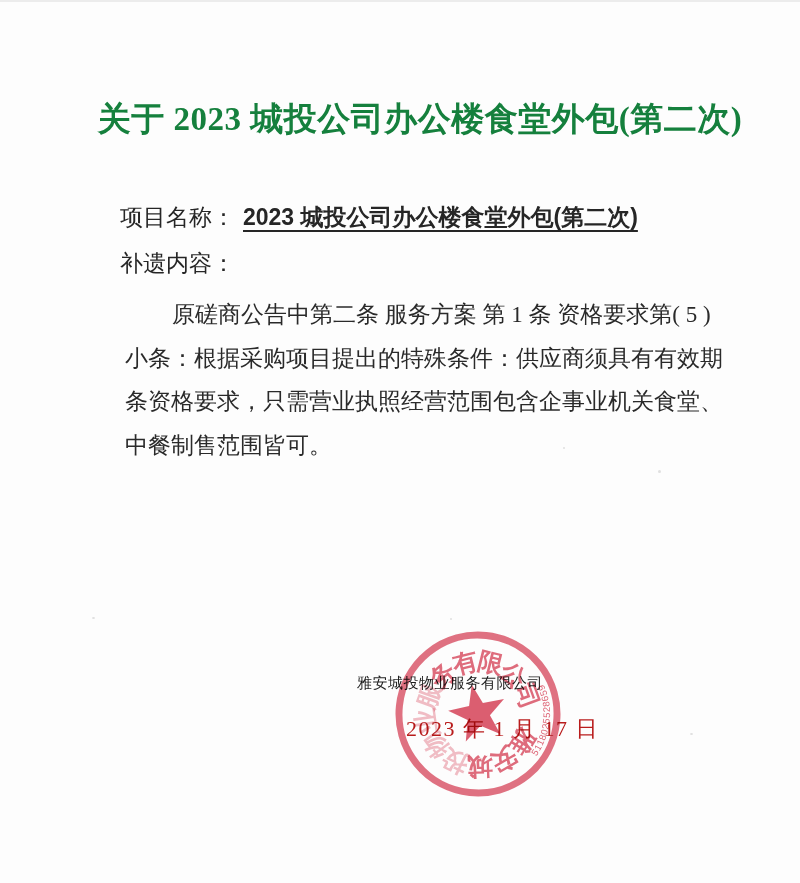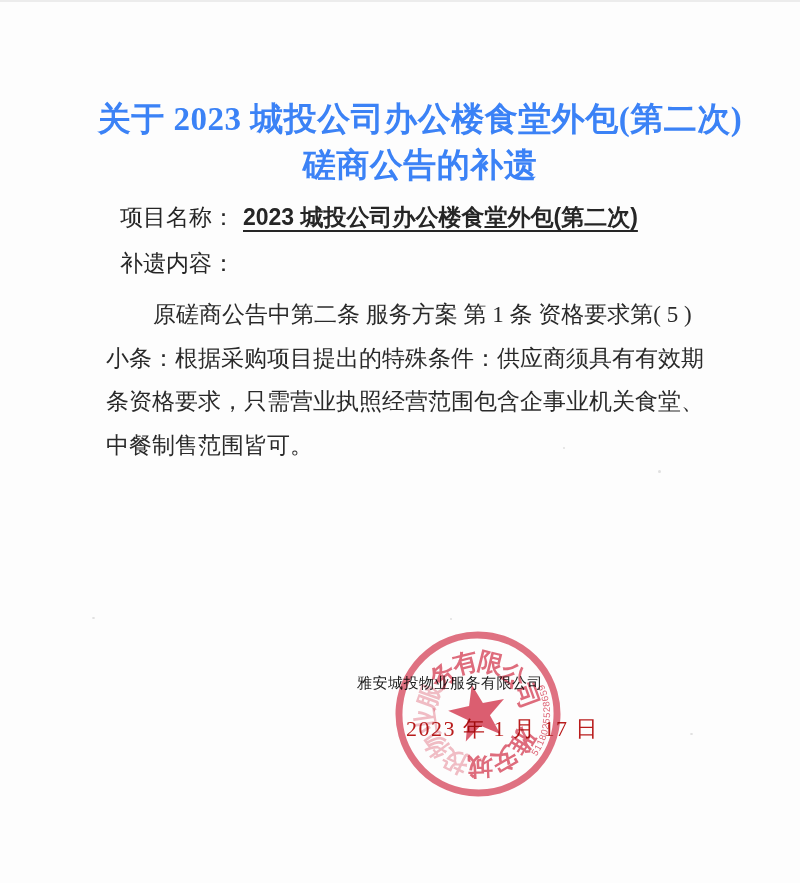--- a/index.html
+++ b/index.html
@@ -9,41 +9,41 @@
     font-family:"Liberation Serif", serif;
     color:#222;
   }
   .page-edge-top{
     position:absolute;top:0;left:0;width:800px;height:2px;
     background:#ececec;
   }
   .doc-title{
     position:absolute;top:74px;left:40px;width:760px;
     text-align:center;font-size:33px;font-weight:bold;line-height:46px;
-    color:#3b82f6;letter-spacing:0.5px;
+    color:#15803d;letter-spacing:0.5px;
   }
   .meta-line{
     position:absolute;left:120px;font-size:23px;color:#262626;
     white-space:nowrap;
   }
   .meta-project{top:202px;}
   .meta-addendum{top:248px;}
   .project-name{
     font-family:"Liberation Sans", sans-serif;
     font-weight:bold;
     text-decoration:underline;
     text-underline-offset:5px;
     text-decoration-thickness:2px;
     margin-left:8px;
   }
   .body-para{
     position:absolute;top:293px;left:106px;width:644px;
     font-size:23px;line-height:43.5px;color:#2a2a2a;
   }
-  .body-para .line{white-space:pre-wrap;}
+  .body-para .line{white-space:pre-wrap;margin-left:19px;}
   .body-para .line.indent{text-indent:47px;}
   .sig-company{
     position:absolute;top:674px;left:357px;
     font-size:15px;letter-spacing:0.5px;color:#1e1e1e;white-space:nowrap;
   }
   .sig-date{
     position:absolute;top:714px;left:406px;
     font-size:22px;letter-spacing:1.5px;color:#b91c1c;white-space:nowrap;
   }
   .seal{
@@ -59,21 +59,20 @@
   .speck.s4{left:658px;top:470px;width:3px;height:3px;}
   .speck.s5{left:563px;top:447px;width:2px;height:2px;}
 </style>
 </head>
 <body>
 
 <div class="page-edge-top"></div>
 
 <h1 class="doc-title">
   <span>关于 2023 城投公司办公楼食堂外包(第二次)</span><br>
-  <span>磋商公告的补遗</span>
 </h1>
 
 <div class="meta-line meta-project">
   <span>项目名称：</span><span class="project-name">2023 城投公司办公楼食堂外包(第二次)</span>
 </div>
 
 <div class="meta-line meta-addendum">补遗内容：</div>
 
 <div class="body-para">
   <div class="line indent">原磋商公告中第二条 服务方案 第 1 条 资格要求第( 5 )</div>

